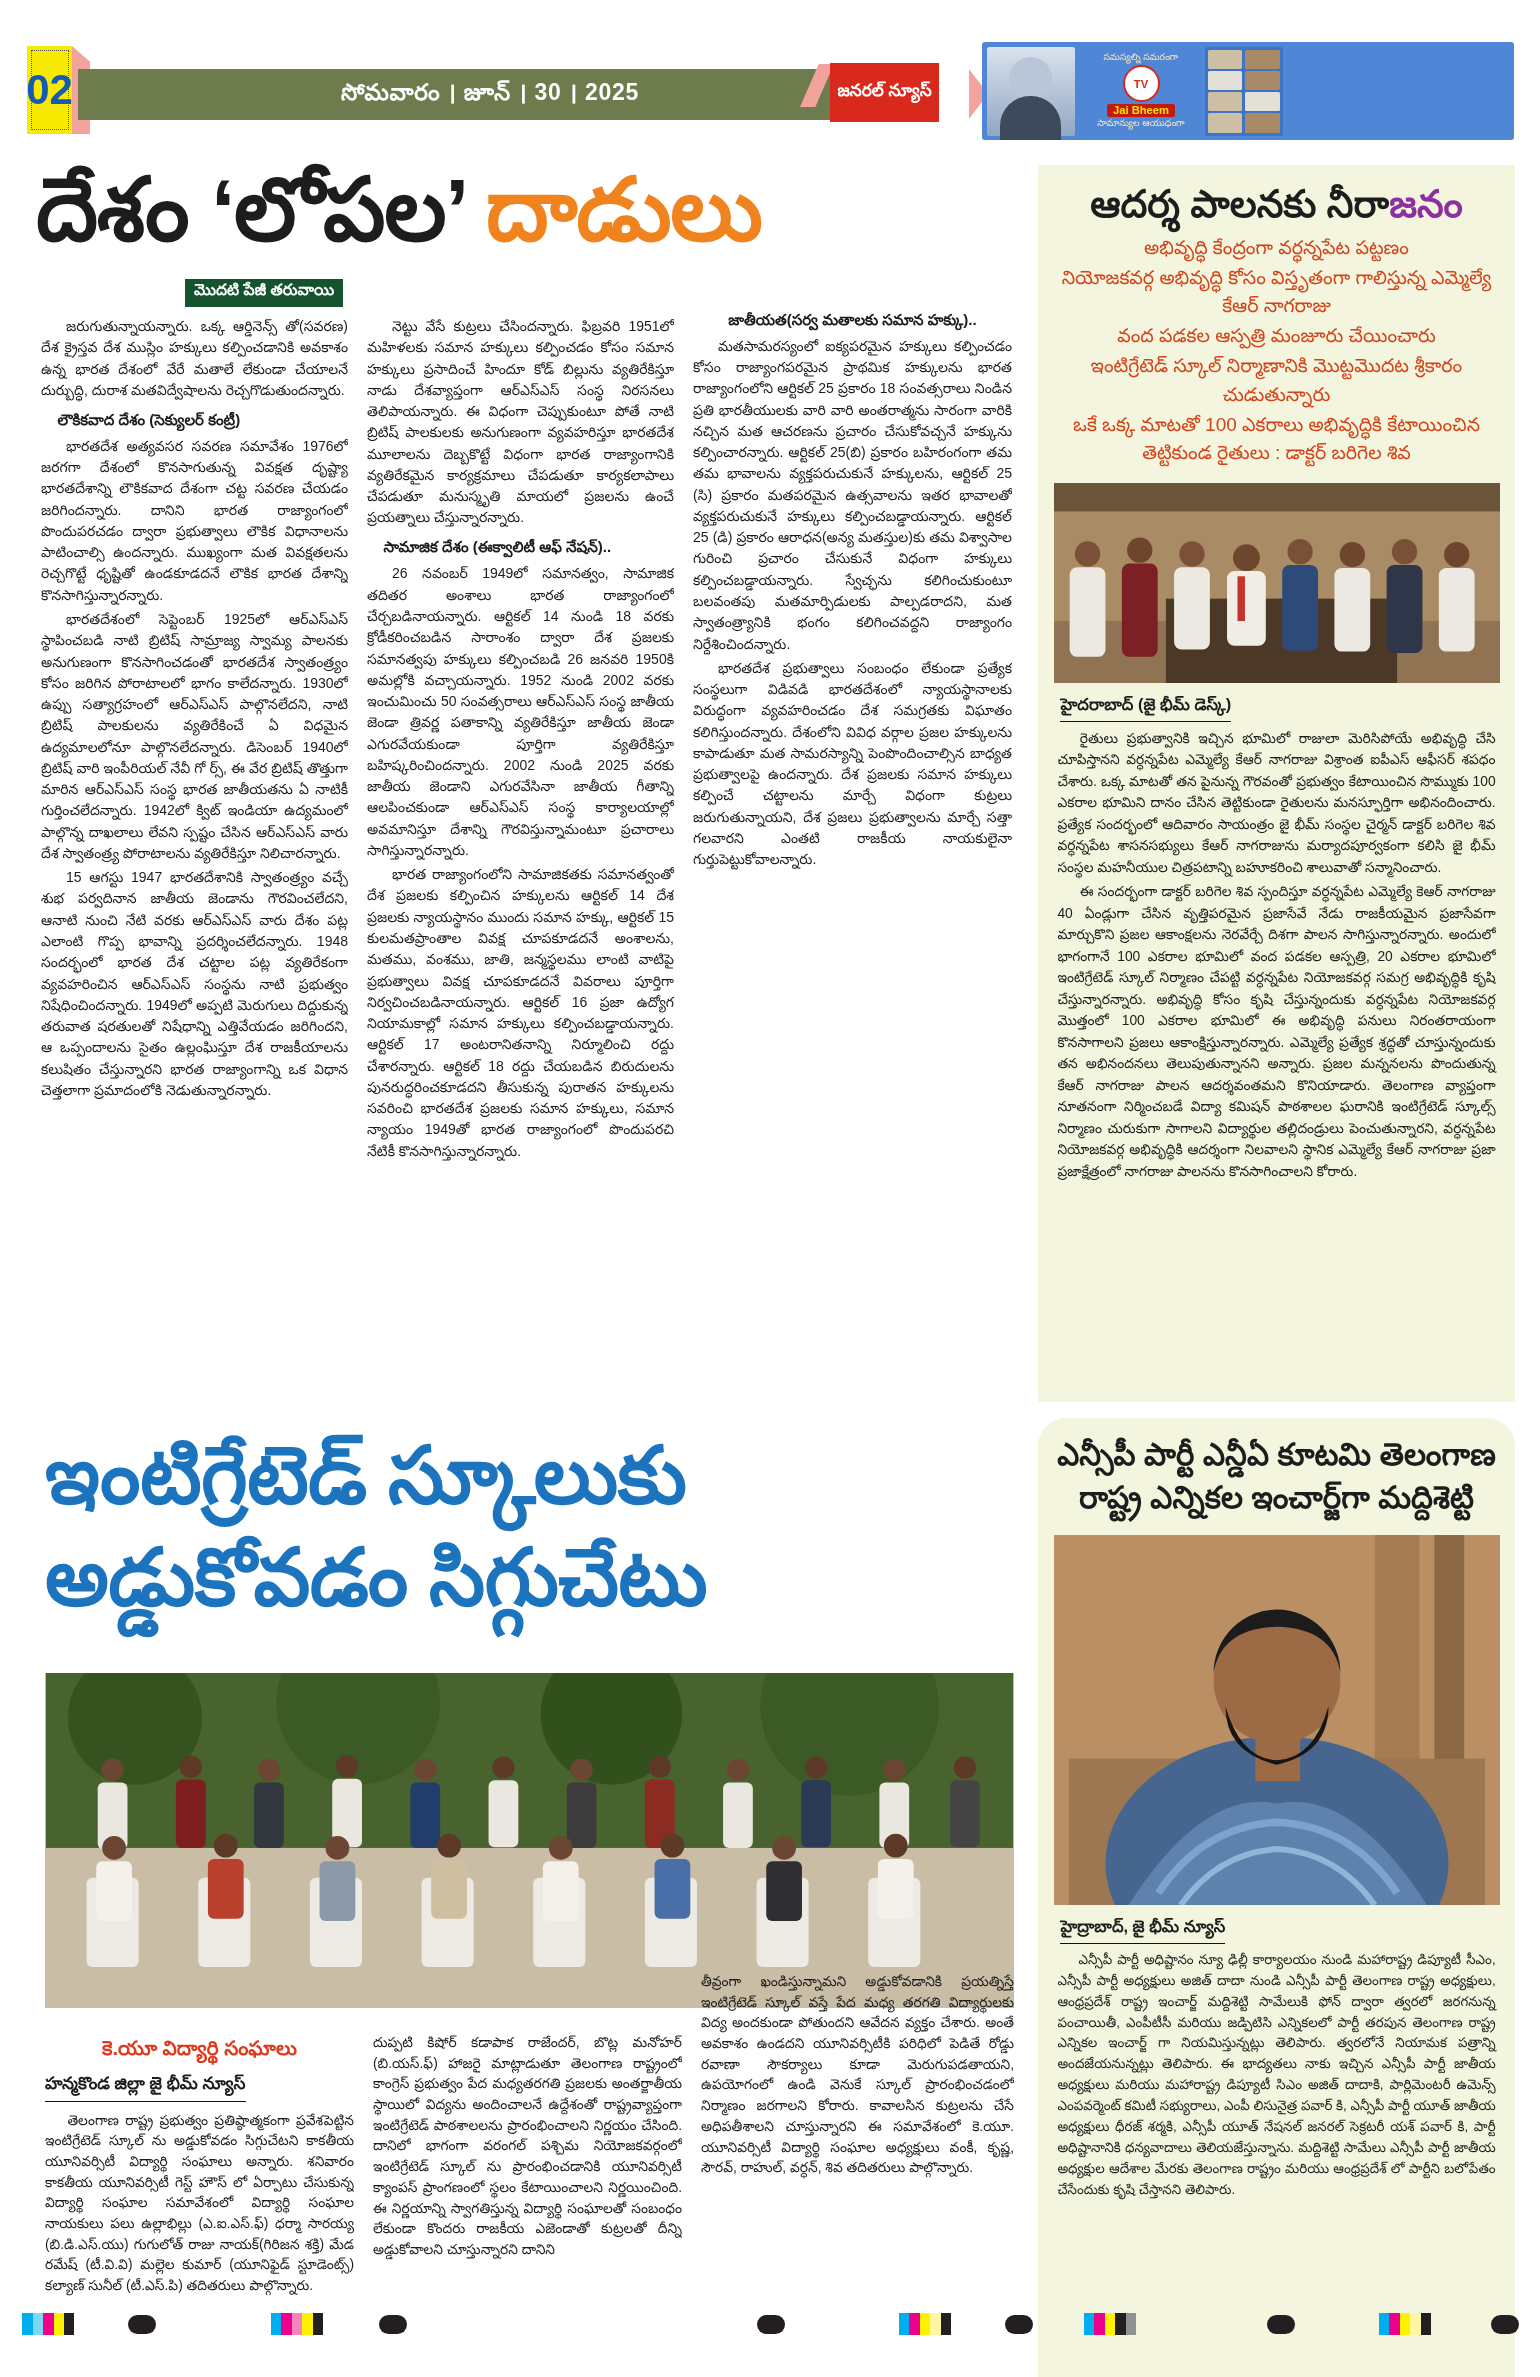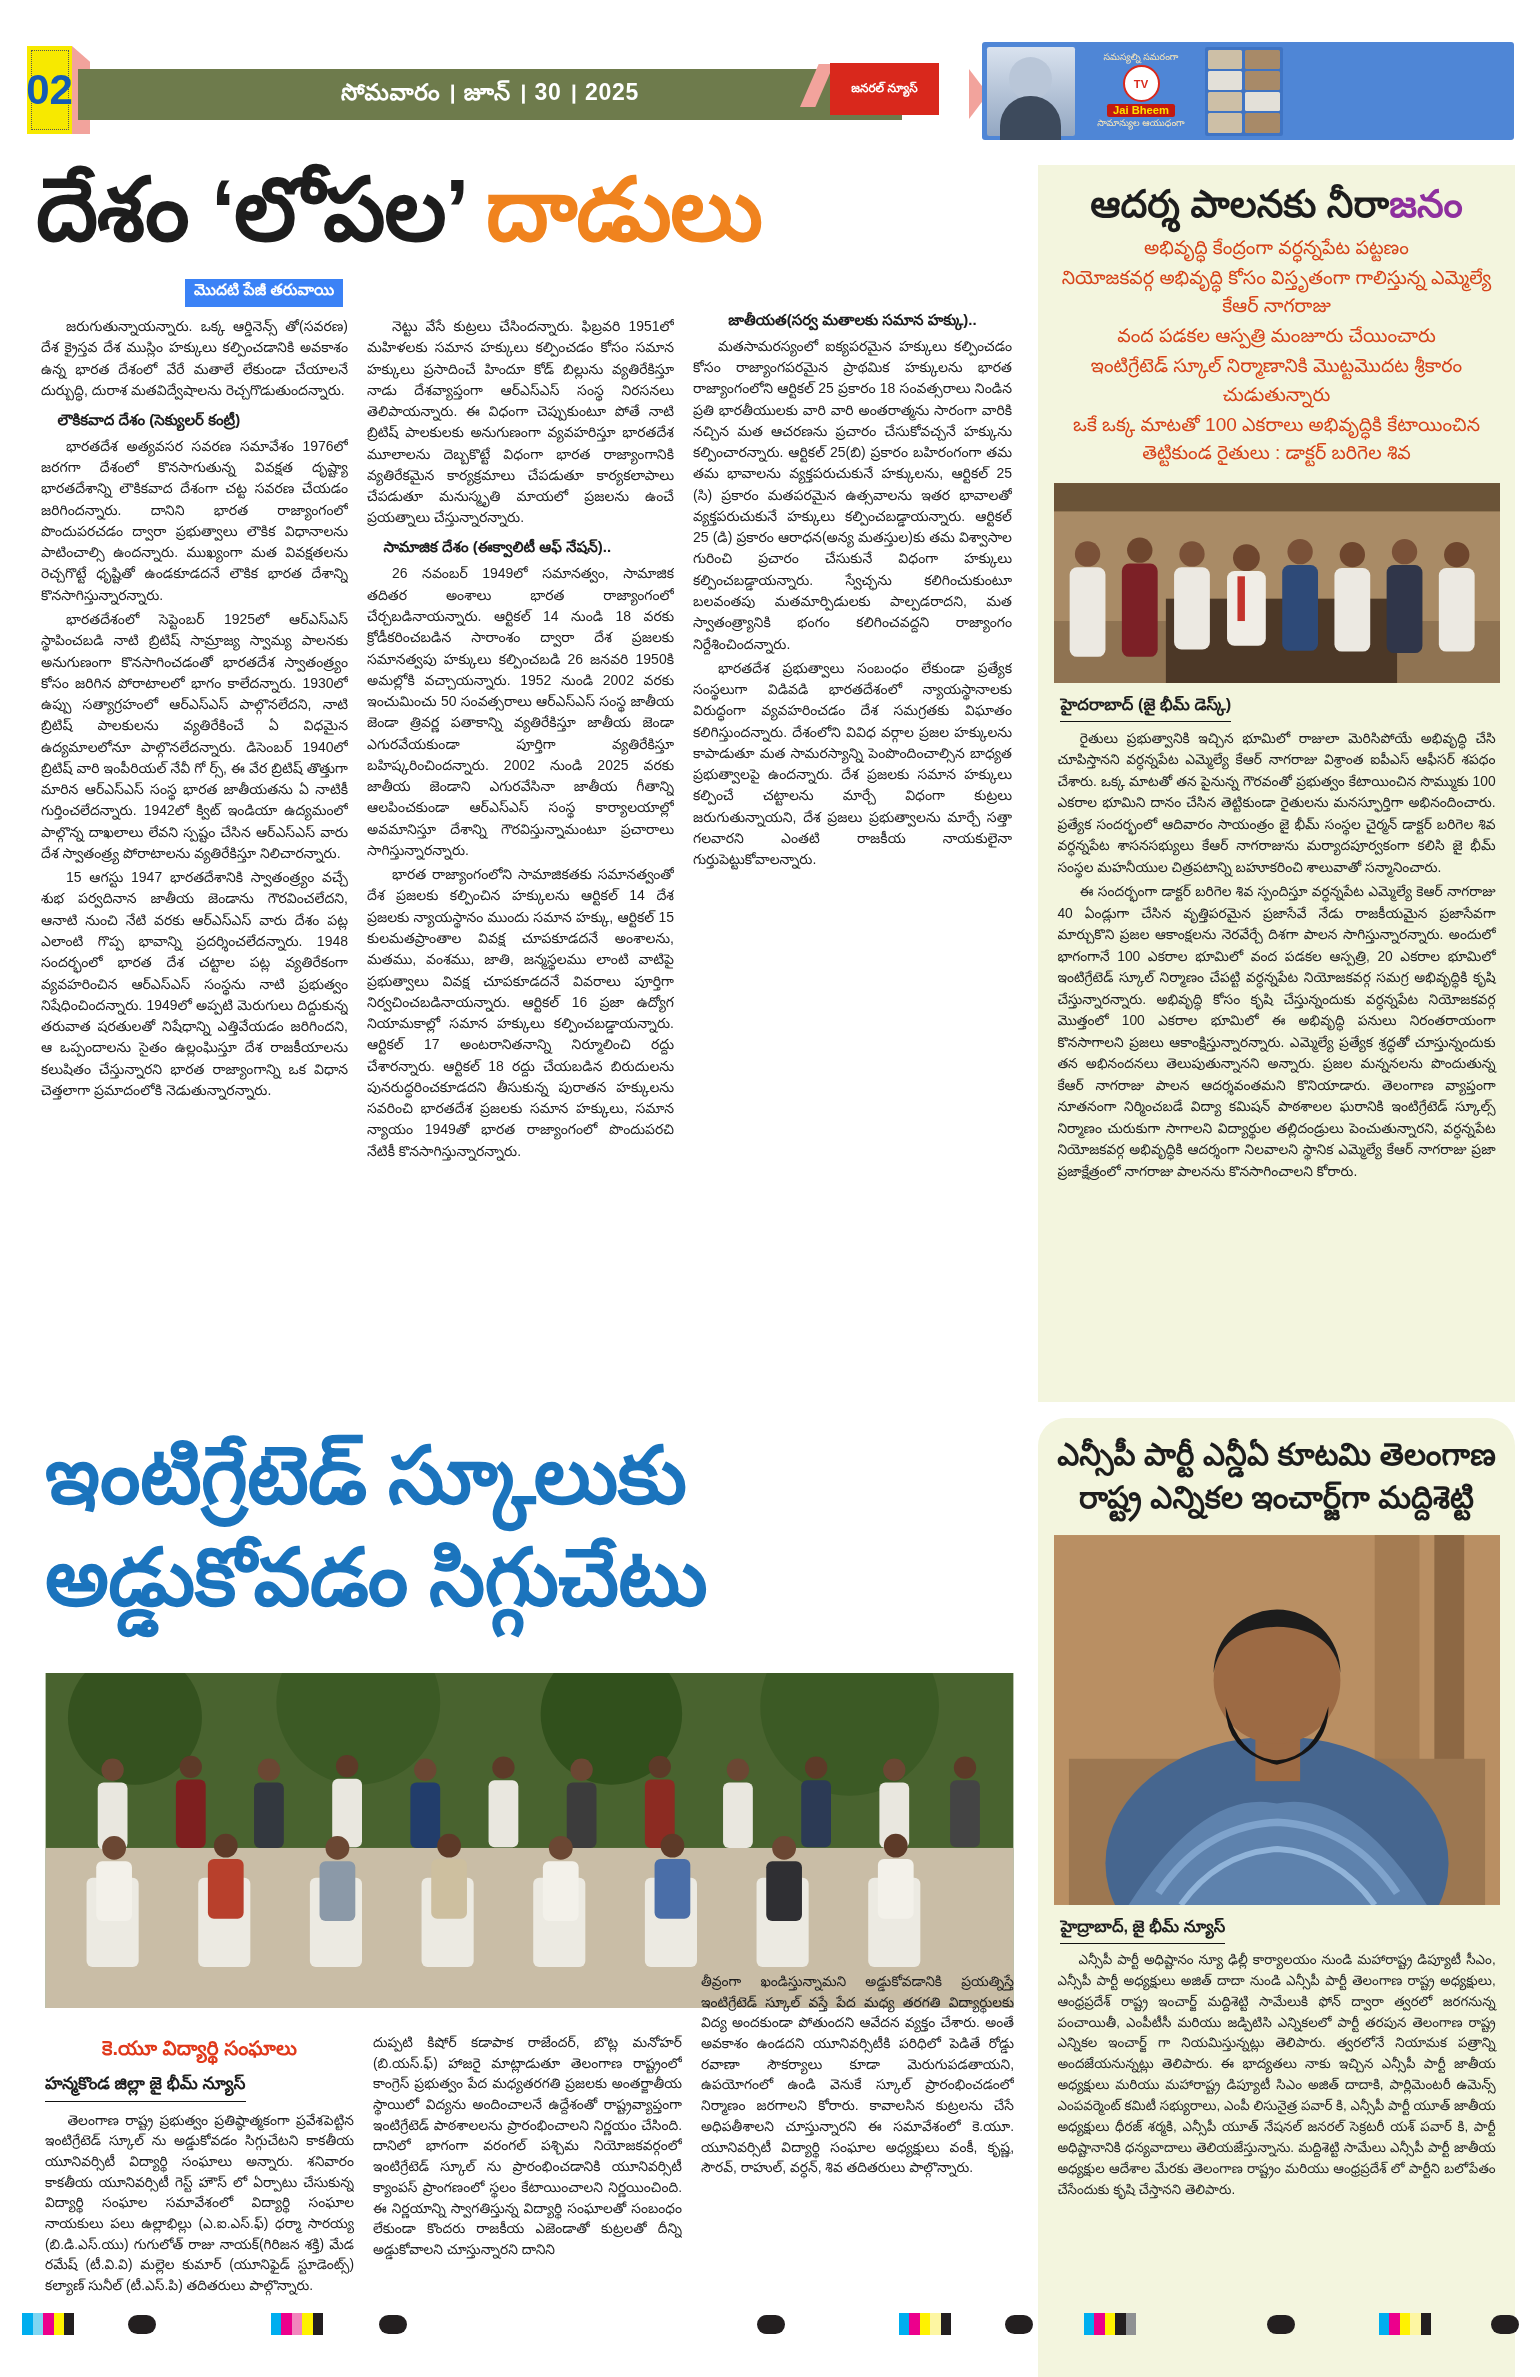--- a/index.html
+++ b/index.html
@@ -8,22 +8,22 @@
 
   
   .pnum{left:27px;top:46px;width:45px;height:88px;background:#f7e900;display:flex;align-items:center;justify-content:center;}
   .pnum-inner{border:1.5px dotted #555;width:36px;height:78px;display:flex;align-items:center;justify-content:center;
               font-size:42px;font-weight:bold;color:#155bb5;}
   .pnum-shadow{left:72px;top:46px;width:18px;height:88px;background:#f2a39c;clip-path:polygon(0 0,100% 18%,100% 100%,0 100%);}
   .hbar{left:78px;top:69px;width:824px;height:51px;background:#6e7b4c;display:flex;align-items:center;justify-content:center;}
   .hdate{color:#ffffff;font-size:23px;font-weight:bold;letter-spacing:0.7px;}
   .hbar-arrow{left:969px;top:69px;width:0;height:0;border-top:25px solid transparent;border-bottom:25px solid transparent;border-left:19.4px solid #f2a39c;}
   .badge-slash{left:800px;top:64px;width:34px;height:43px;background:#f2a39c;clip-path:polygon(55% 0,100% 0,45% 100%,0 100%);}
-  .badge{left:830px;top:63px;width:109px;height:52px;background:#d9281c;display:flex;align-items:center;justify-content:center;
-         color:#fff;font-size:12px;font-weight:bold;}
+  .badge{left:830px;top:63px;width:109px;height:59px;background:#d9281c;display:flex;align-items:center;justify-content:center;
+         color:#fff;font-size:17px;font-weight:bold;}
 
   
   .masthead{left:982px;top:42px;width:532px;height:98px;background:#4f86d6;border-radius:3px;display:flex;align-items:stretch;overflow:hidden;}
   .mh-portrait{width:88px;margin:4.5px 3px 4.5px 4.5px;background:linear-gradient(#d9e2ee,#93a7c2);border-radius:2.2px;position:relative;}
   .mh-portrait:before{content:"";position:absolute;left:22.4px;top:10.4px;width:43px;height:43px;border-radius:50%;background:#b9c6d8;}
   .mh-portrait:after{content:"";position:absolute;left:13.4px;top:49px;width:61px;height:45px;border-radius:30px 30px 0 0;background:#3d4a5c;}
   .mh-main{width:186px;display:flex;flex-direction:column;align-items:center;justify-content:center;}
   .mh-title{font-size:39px;font-weight:bold;color:#e42313;-webkit-text-stroke:1.1px #ffffff;line-height:1.0;}
   .mh-sub{font-size:11.2px;color:#ffffff;margin-top:1.5px;}
   .mh-power{font-size:14px;font-weight:bold;color:#f7ec3a;letter-spacing:1.5px;margin-top:2.2px;-webkit-text-stroke:0.4px #d9281c;}
@@ -33,21 +33,21 @@
          color:#d9281c;font-weight:bold;font-size:11.2px;}
   .mh-tvname{font-size:11.2px;font-weight:bold;color:#ffe000;background:#c21a10;padding:0.7px 6px;border-radius:2.2px;}
   .mh-strip{width:72px;margin:4.5px 4.5px 4.5px 0;background:#3f74c4;border-radius:2.2px;display:grid;grid-template-columns:1fr 1fr;gap:2.2px;padding:3px;}
   .mh-strip div{background:#cdbfa6;border-radius:1.5px;}
   .mh-strip div:nth-child(2n){background:#a88a68;}
   .mh-strip div:nth-child(3n){background:#e3e0d8;}
 
   
   .lead-hl{left:36px;top:162px;width:991px;font-size:88px;font-weight:800;letter-spacing:-1.5px;line-height:1.1;white-space:nowrap;}
   .lead-hl .orange{color:#f0831e;}
-  .lead-tag{left:185px;top:279px;background:#3b82f6;color:#ffffff;font-size:15.7px;font-weight:bold;padding:2.2px 9px 3.7px;}
+  .lead-tag{left:185px;top:279px;background:#14532d;color:#ffffff;font-size:15.7px;font-weight:bold;padding:2.2px 9px 3.7px;}
 
   
   .bodycol{font-size:14px;line-height:1.52;text-align:justify;color:#1c1c1c;}
   .bodycol p{margin:0 0 3px 0;text-indent:25px;}
   .bodycol .subhead{font-weight:bold;font-size:15px;text-indent:16.4px;margin:7.5px 0 4.5px 0;text-align:left;}
   .col1{left:41px;top:316px;width:307px;height:1084px;overflow:hidden;}
   .col2{left:367px;top:316px;width:307px;height:1084px;overflow:hidden;}
   .col3{left:693px;top:301px;width:319px;height:1099px;overflow:hidden;}
 
   

